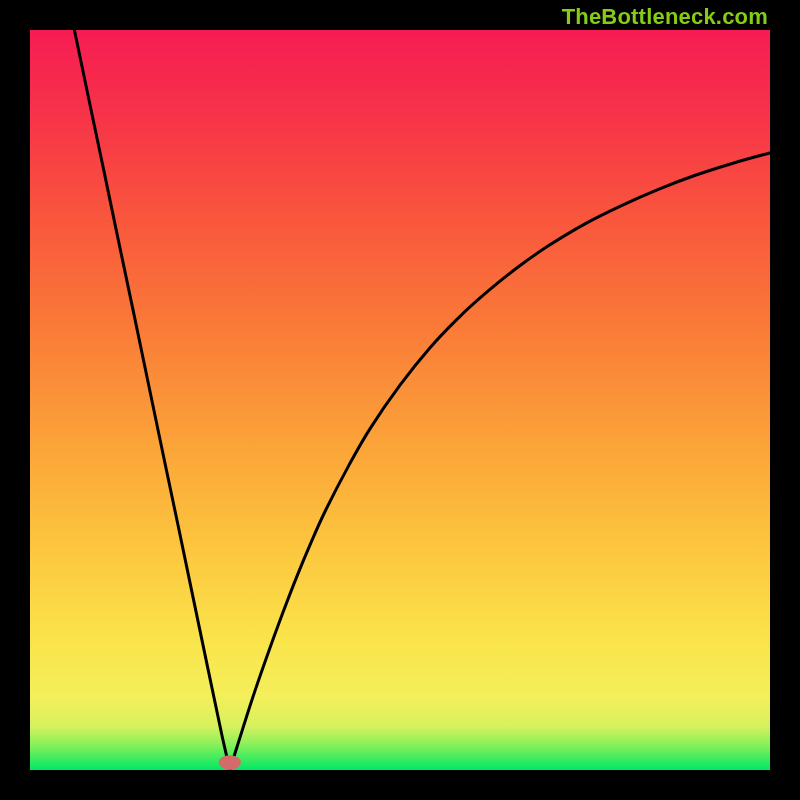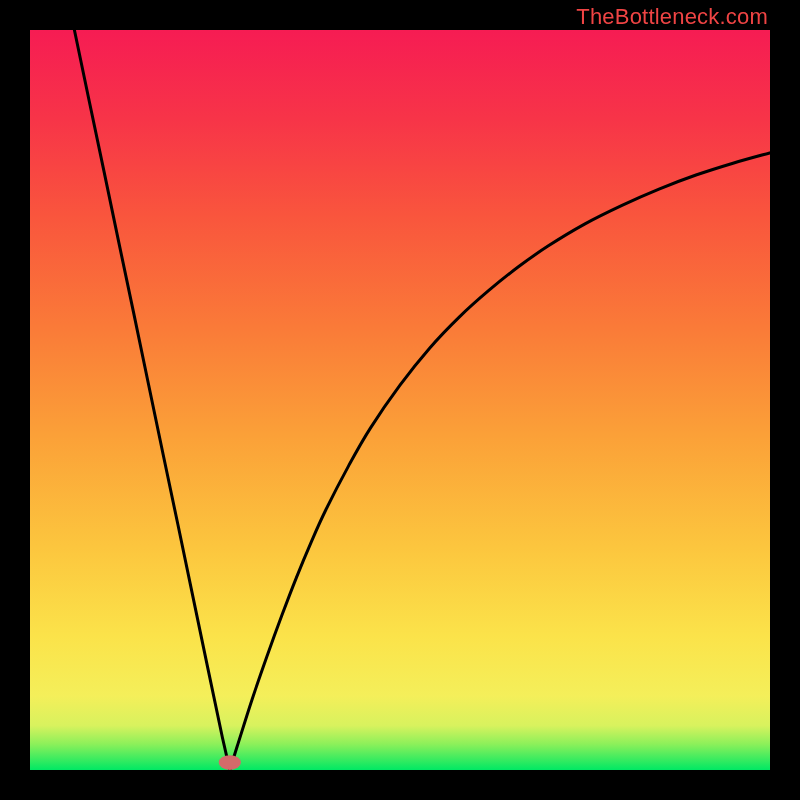--- a/index.html
+++ b/index.html
@@ -24,22 +24,22 @@
     left: 0;
     top: 0;
     width: 740px;
     height: 740px;
   }
   .watermark {
     position: absolute;
     top: 4px;
     right: 32px;
     font-size: 22px;
-    font-weight: 400;
-    color: #ef4444;
+    font-weight: 700;
+    color: #84cc16;
     letter-spacing: 0.2px;
   }
 </style>
 </head>
 <body>
 
 <div class="frame">
   <svg class="plot-area" viewBox="0 0 740 740" preserveAspectRatio="none">
     <defs>
       <linearGradient id="bg-grad" x1="0" y1="1" x2="0" y2="0">

